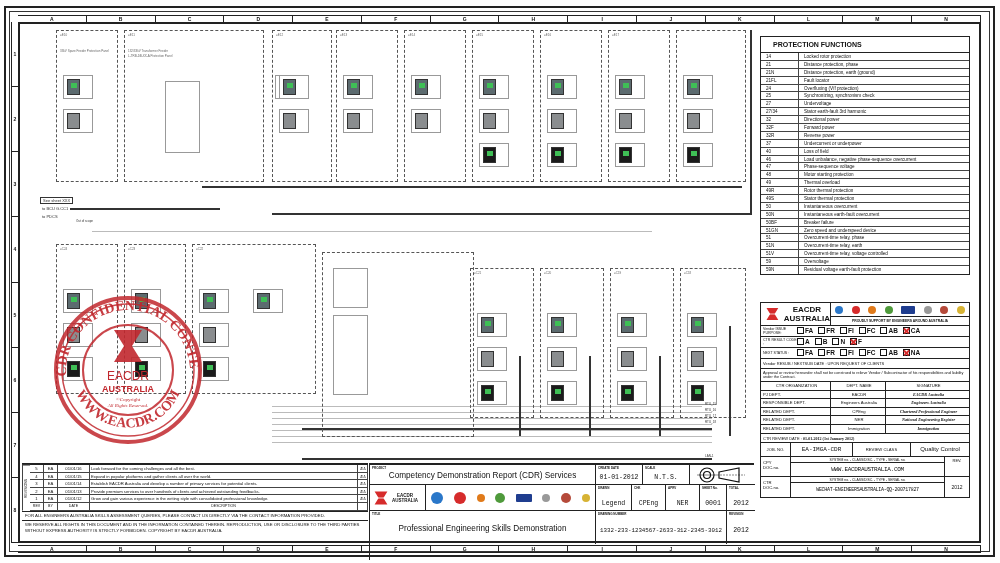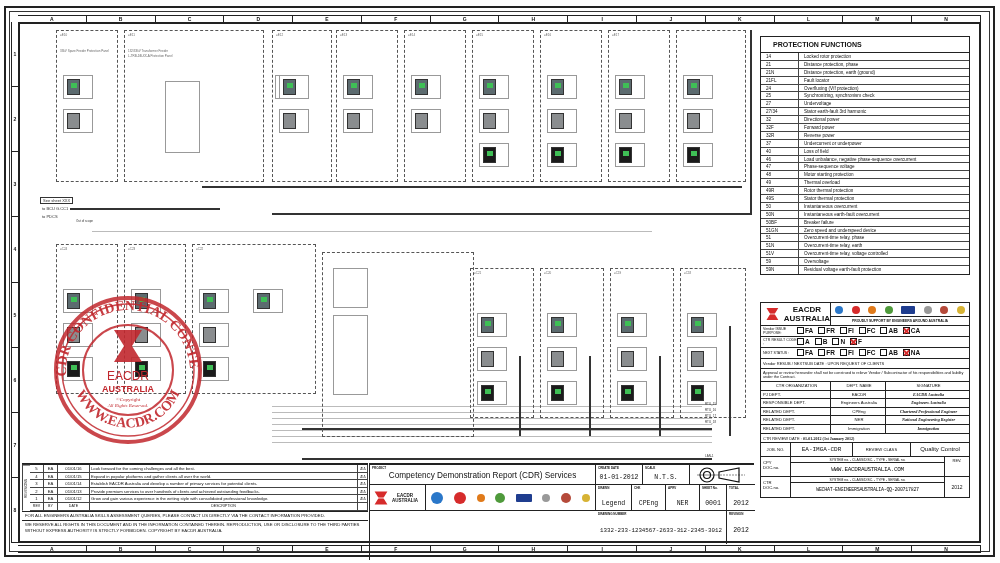--- a/index.html
+++ b/index.html
@@ -689,20 +689,24 @@
       <div class="dot" style="background:#2a77c9; width:12px; height:12px;"></div>
       <div class="dot" style="background:#d62b2b; width:12px; height:12px;"></div>
       <div class="dot" style="background:#e07a1a;"></div>
       <div class="dot" style="background:#4f9a3b; width:10px; height:10px;"></div>
       <div class="dot" style="background:#1f3d8f; border-radius:1px; width:16px;"></div>
       <div class="dot" style="background:#999;"></div>
       <div class="dot" style="background:#b54a3a; width:10px; height:10px;"></div>
       <div class="dot" style="background:#d7b334;"></div>
     </div>
   </div>
+  <div class="tb-title">
+    <div class="tb-lbl">TITLE</div>
+    <div class="tb-val" style="top:13px;">Professional Engineering Skills Demonstration</div>
+  </div>
 
   <div class="tb-cell" style="left:226px; top:0; width:47px; height:20px;">
     <div class="tb-lbl">CREATE DATE</div>
       <div class="v">01-01-2012</div>
   </div>
   <div class="tb-cell" style="left:273px; top:0; width:47px; height:20px;">
     <div class="tb-lbl">SCALE</div>
       <div class="v">N.T.S.</div>
   </div>
   <div class="tb-cell" style="left:320px; top:0; width:65px; height:20px; border-right:none;">

